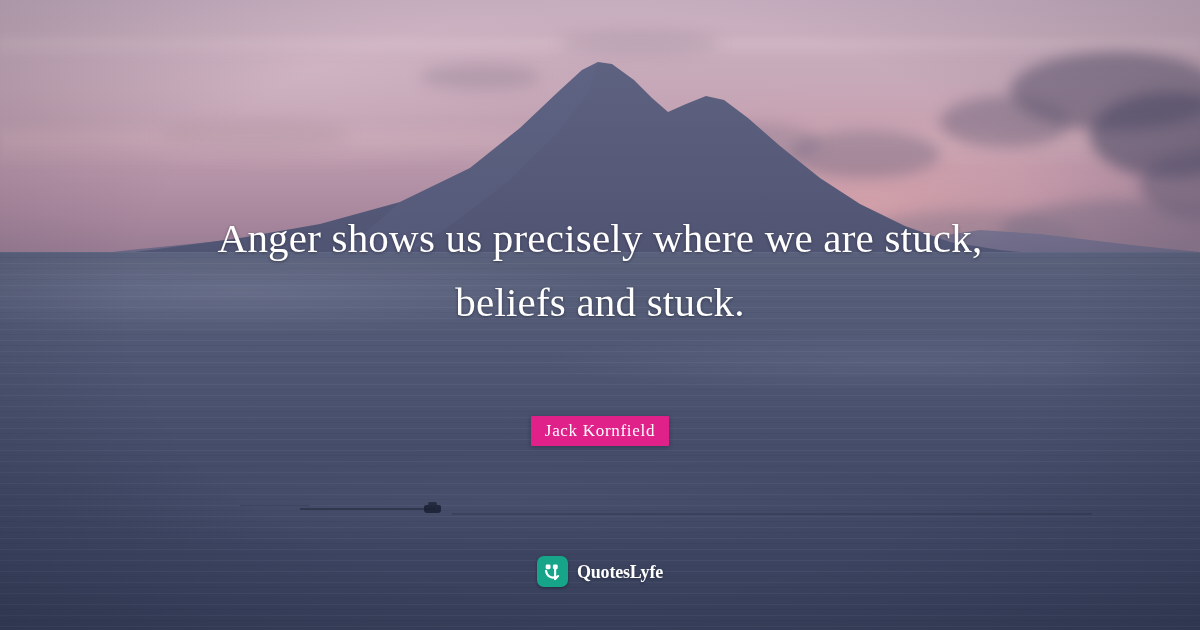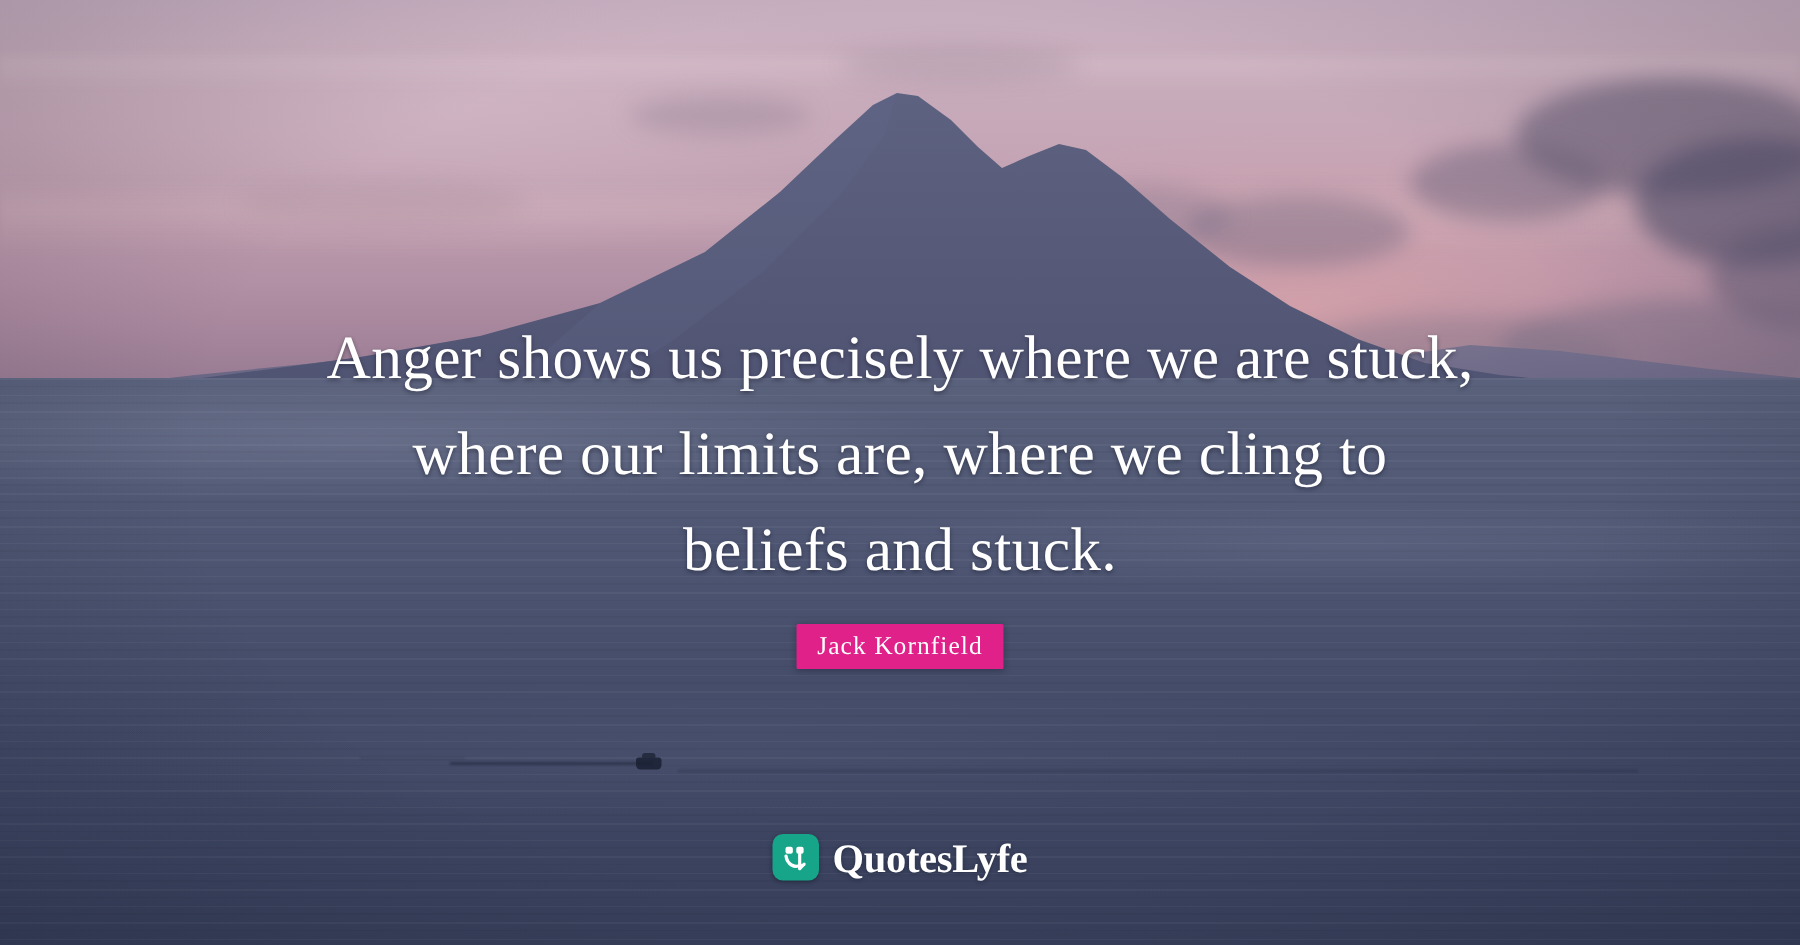--- a/index.html
+++ b/index.html
@@ -236,21 +236,21 @@
     display: flex;
     align-items: center;
     justify-content: center;
     flex: 0 0 auto;
     box-shadow: 0 1px 3px rgba(10,14,26,0.4);
   }
   .brand-name {
     color: #ffffff;
     font-family: "Liberation Serif", "DejaVu Serif", serif;
     font-weight: bold;
-    font-size: 27px;
+    font-size: 18px;
     line-height: 30px;
     letter-spacing: -0.2px;
     text-shadow: 0 1px 3px rgba(16,20,34,0.45);
   }
 </style>
 </head>
 <body>
 
 <div class="card">
 
@@ -307,21 +307,20 @@
     <div class="wake w3"></div>
     <div class="boat"></div>
 
     <div class="vignette"></div>
   </div>
 
   <div class="overlay">
 
     <div class="quote-block">
       <span class="quote-line">Anger shows us precisely where we are stuck,</span>
-      <span class="quote-line">where our limits are, where we cling to</span>
       <span class="quote-line">beliefs and stuck.</span>
     </div>
 
     <div class="author-wrap">
       <span class="author-badge">Jack Kornfield</span>
     </div>
 
     <div class="brand">
       <span class="brand-mark">
         <svg width="21" height="21" viewBox="0 0 24 24" aria-hidden="true">

